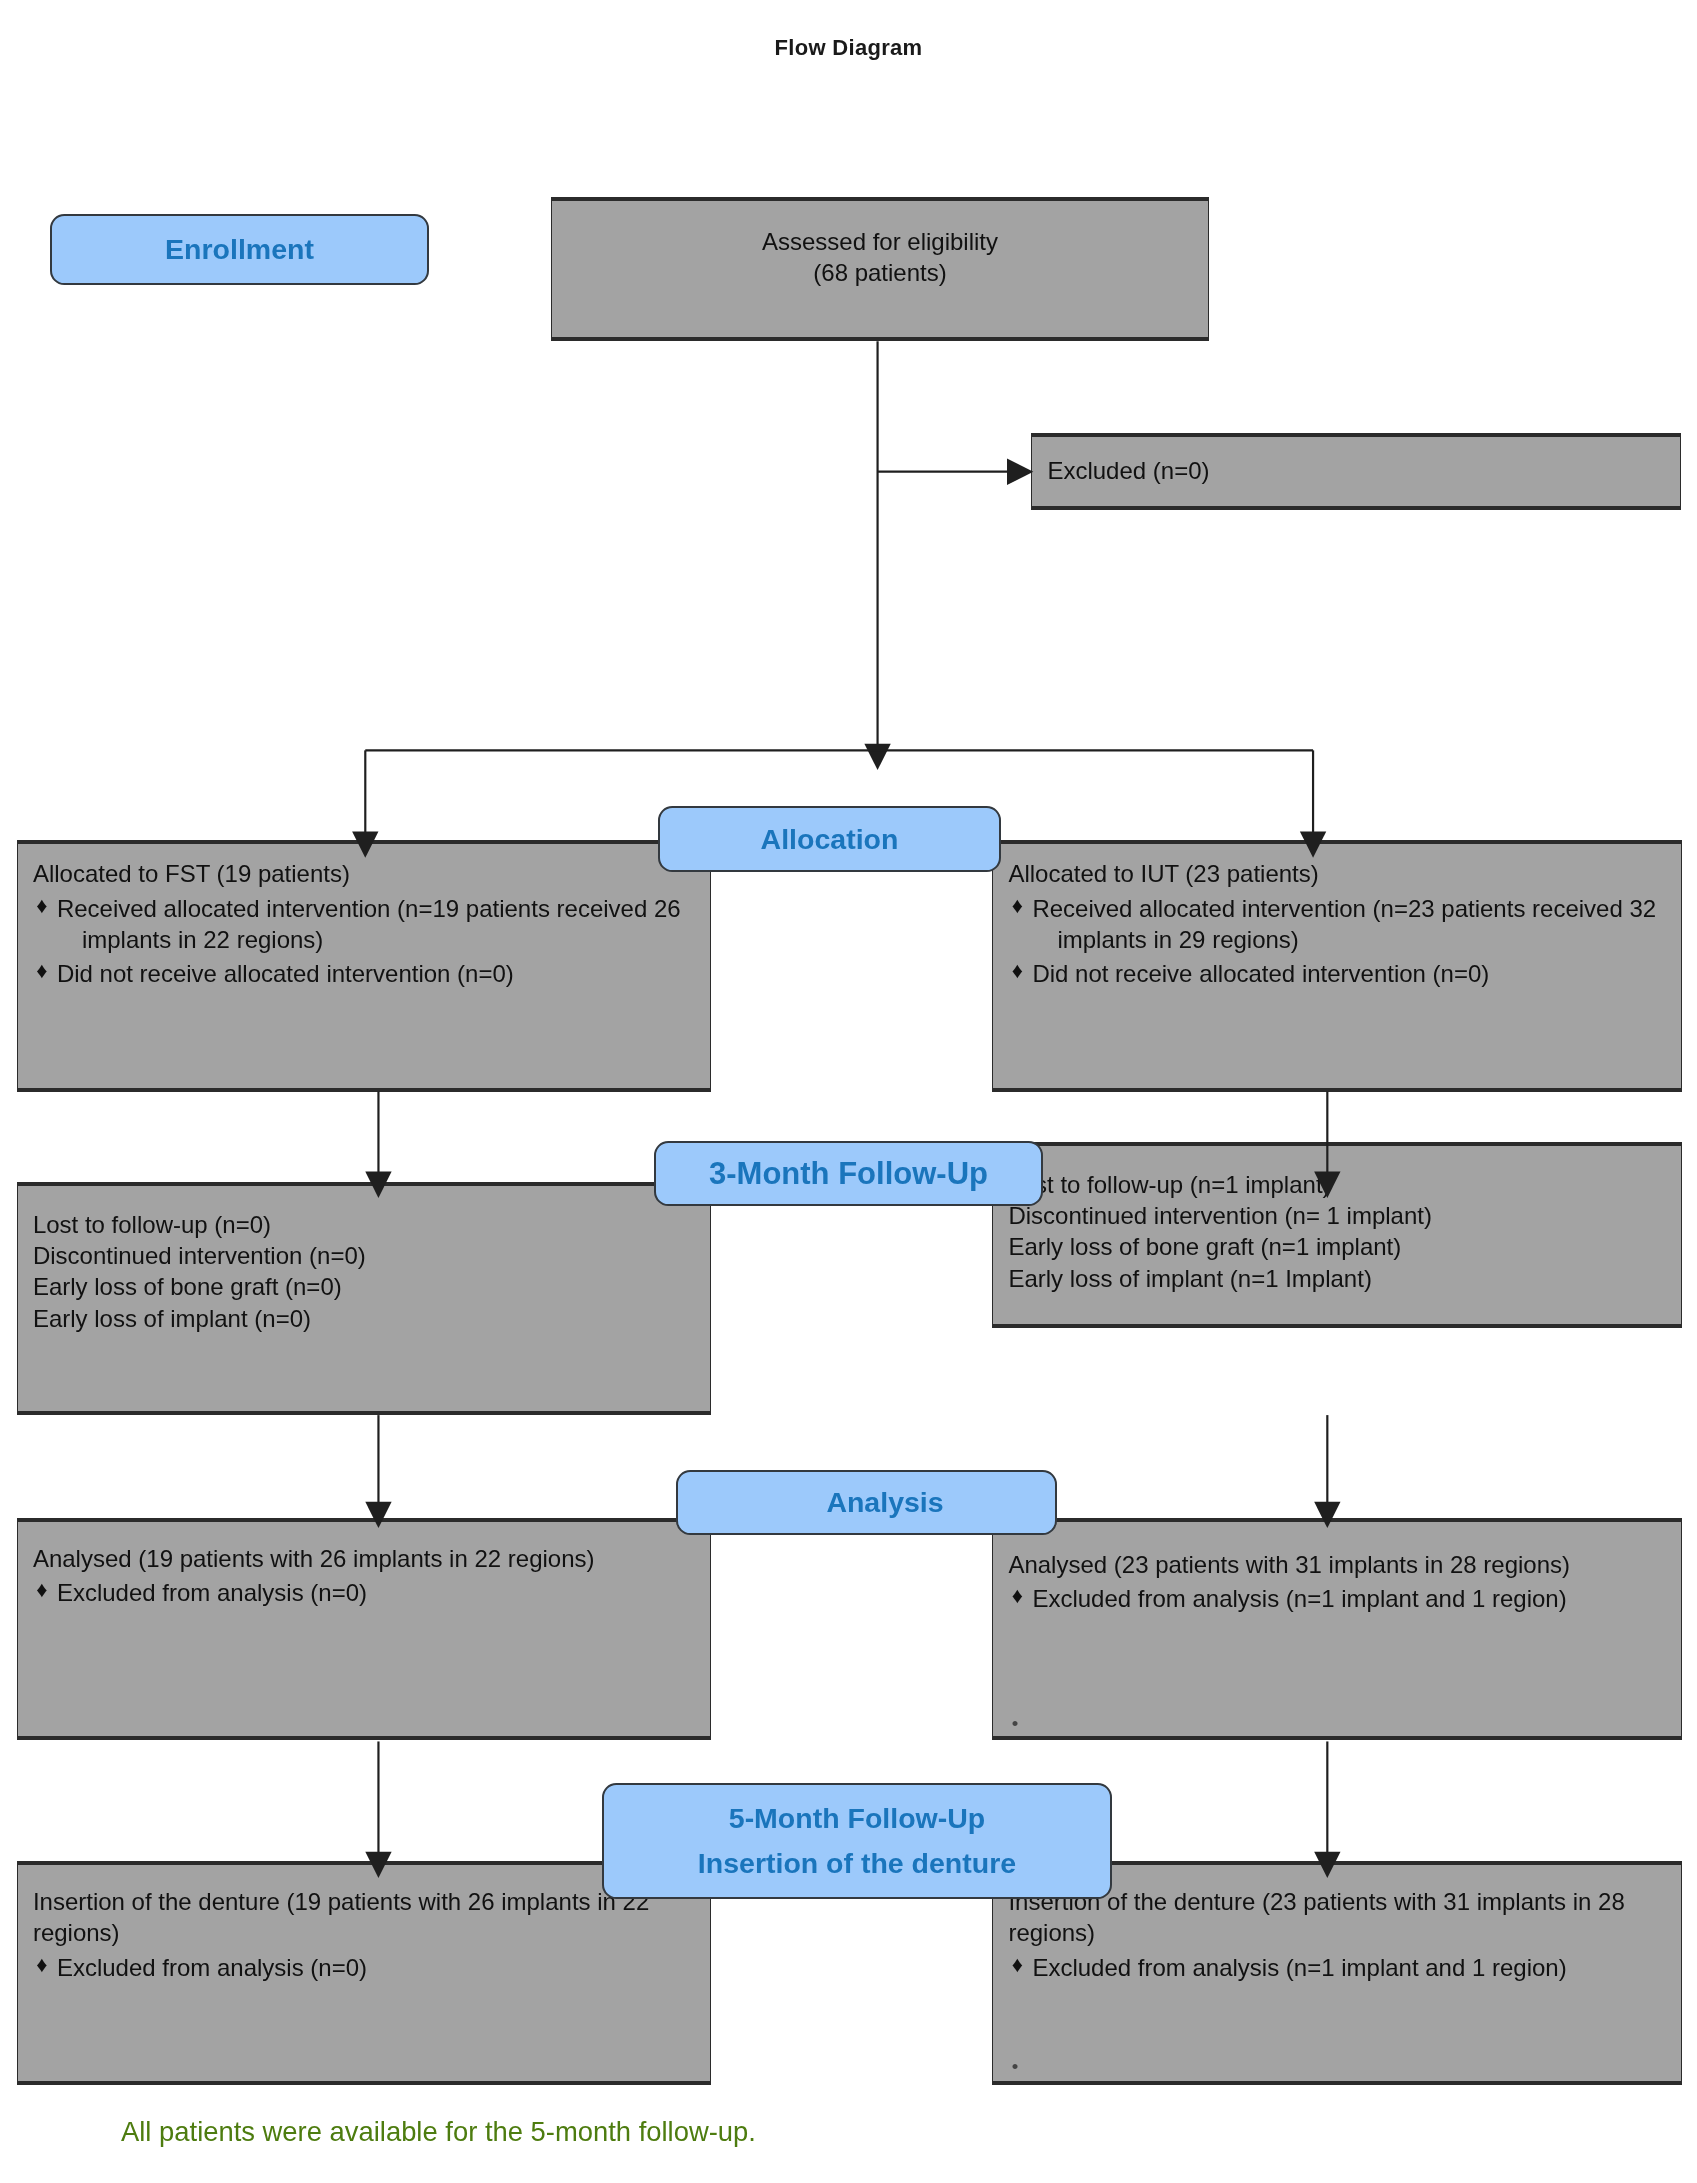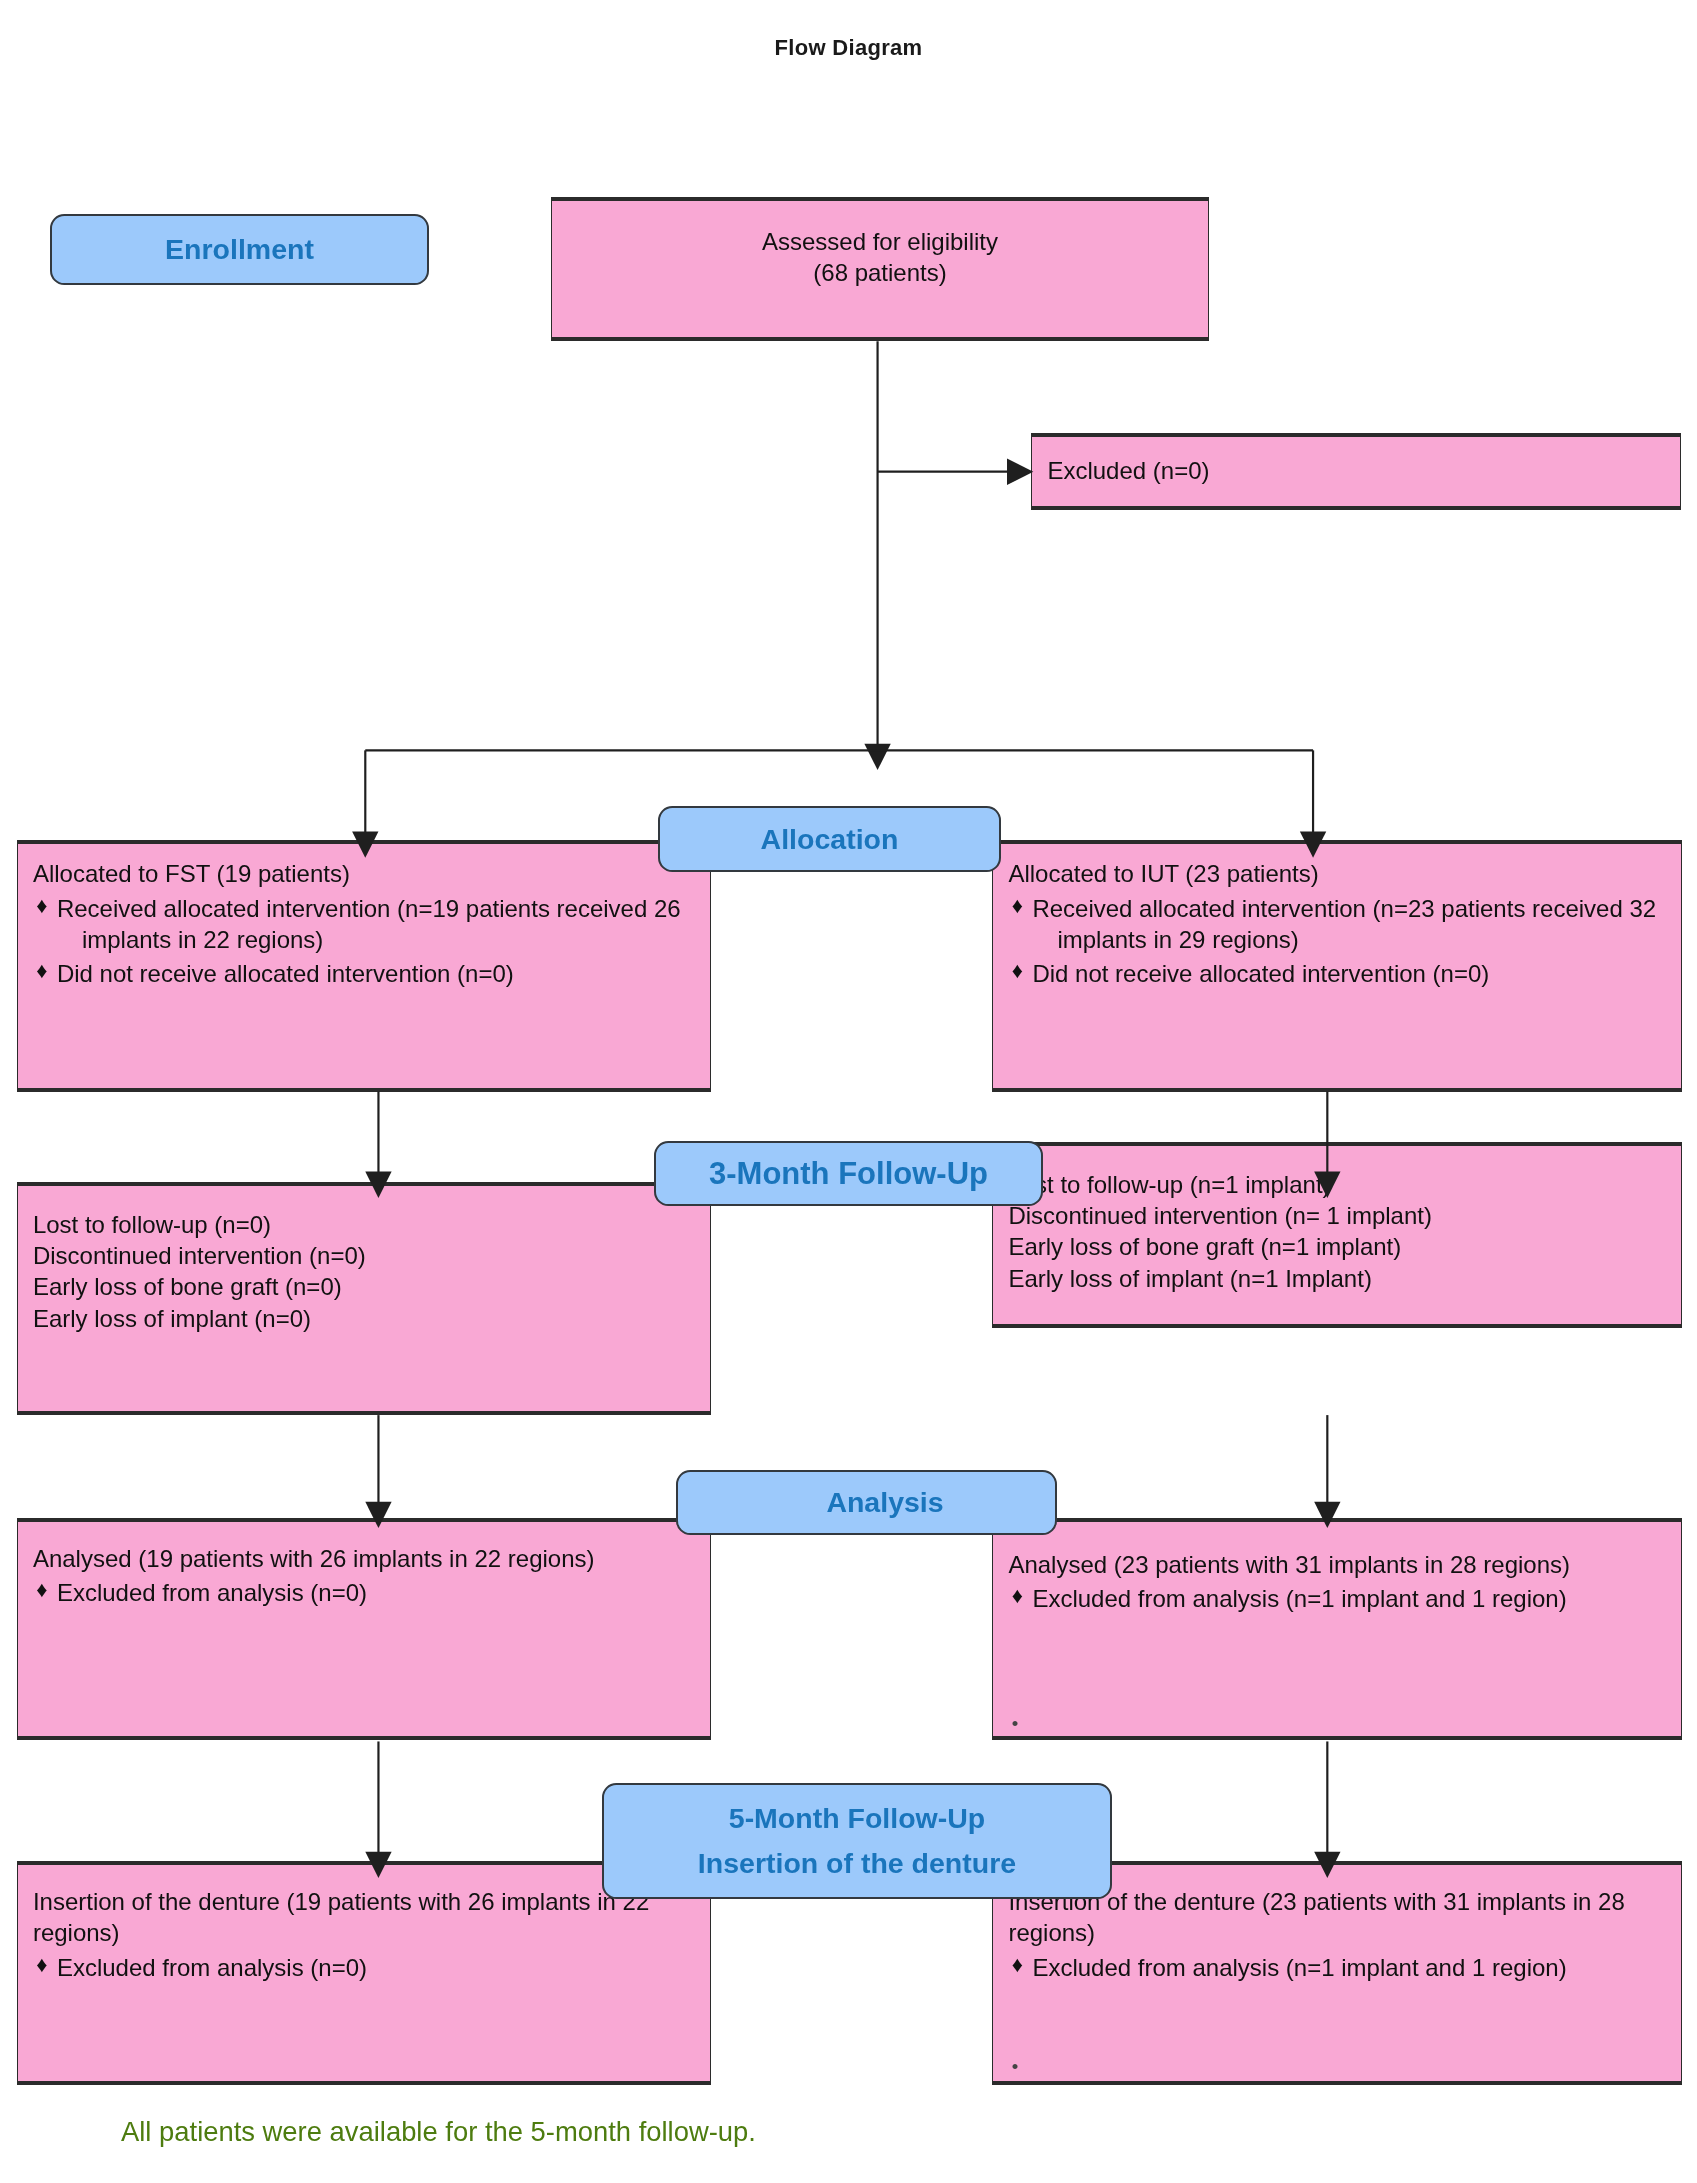--- a/index.html
+++ b/index.html
@@ -35,21 +35,21 @@
     top: 2116px;
     font-size: 27.4px;
     color: #4d7c0f;
     white-space: nowrap;
   }
 
   
   .node {
     position: absolute;
     box-sizing: border-box;
-    background: #f9a8d4;
+    background: #a3a3a3;
     border: 1.6px solid #2b2b2b;
     border-top-width: 4.4px;
     border-bottom-width: 4.4px;
     box-shadow: 0 0 0 0 transparent;
   }
   .node .body {
     padding: 14.3px 15.4px 5.5px 15.4px;
     font-size: 24px;
     line-height: 1.30;
     color: #111111;

